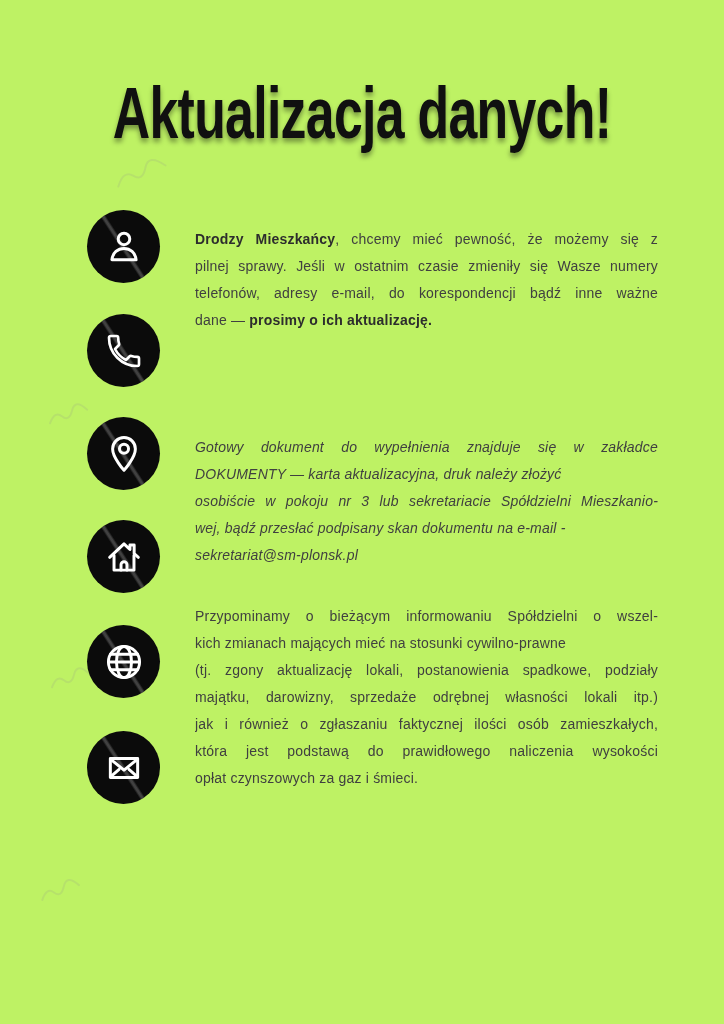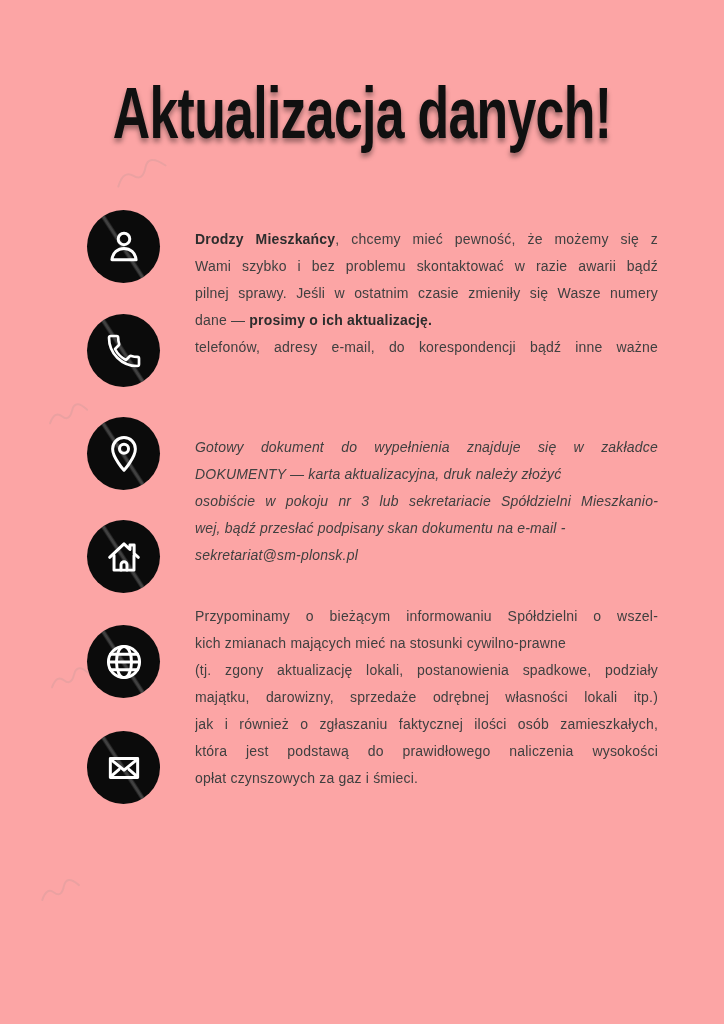--- a/index.html
+++ b/index.html
@@ -1,19 +1,19 @@
 <!DOCTYPE html>
 <html><head>
 <meta charset="utf-8">
 <style>
   html,body{margin:0;padding:0;background:#e8e8e8;}
   .page{
     position:relative;
     width:724px;height:1024px;
-    background:#fca5a5;
+    background:#bef264;
     overflow:hidden;
     font-family:"Liberation Sans", sans-serif;
   }
   .title{
     position:absolute;
     top:70px;left:0;right:0;
     margin:0;
     text-align:center;
     font-size:72px;
     line-height:86px;
@@ -125,24 +125,23 @@
       <rect x="4.2" y="6.6" width="15.6" height="10.8"></rect>
       <path d="M4.6 7.2 12 13.2l7.4-6"></path>
       <path d="M4.6 16.8l4.6-4M19.4 16.8l-4.6-4"></path>
     </svg>
   </div>
 
   <div class="textcol">
 
     <div class="para" style="top:226px">
       <div class="line just"><span class="b">Drodzy Mieszkańcy</span><span>, chcemy mieć pewność, że możemy się z</span></div>
-      <div class="line just">Wami szybko i bez problemu skontaktować w razie awarii bądź</div>
       <div class="line just">pilnej sprawy. Jeśli w ostatnim czasie zmieniły się Wasze numery</div>
+      <div class="line just">telefonów,  adresy e-mail, do korespondencji bądź inne ważne</div>
       <div class="line"><span>dane — </span><span class="b">prosimy o ich aktualizację.</span></div>
-      <div class="line just">telefonów,  adresy e-mail, do korespondencji bądź inne ważne</div>
     </div>
 
     <div class="para italic" style="top:434px">
       <div class="line just">Gotowy dokument do wypełnienia znajduje się w zakładce</div>
       <div class="line">DOKUMENTY — karta aktualizacyjna, druk należy złożyć</div>
       <div class="line just">osobiście w pokoju nr 3 lub sekretariacie Spółdzielni Mieszkanio-</div>
       <div class="line">wej, bądź przesłać podpisany skan dokumentu na e-mail  -</div>
       <div class="line"><span>sekretariat@sm-plonsk.pl</span></div>
     </div>
 

